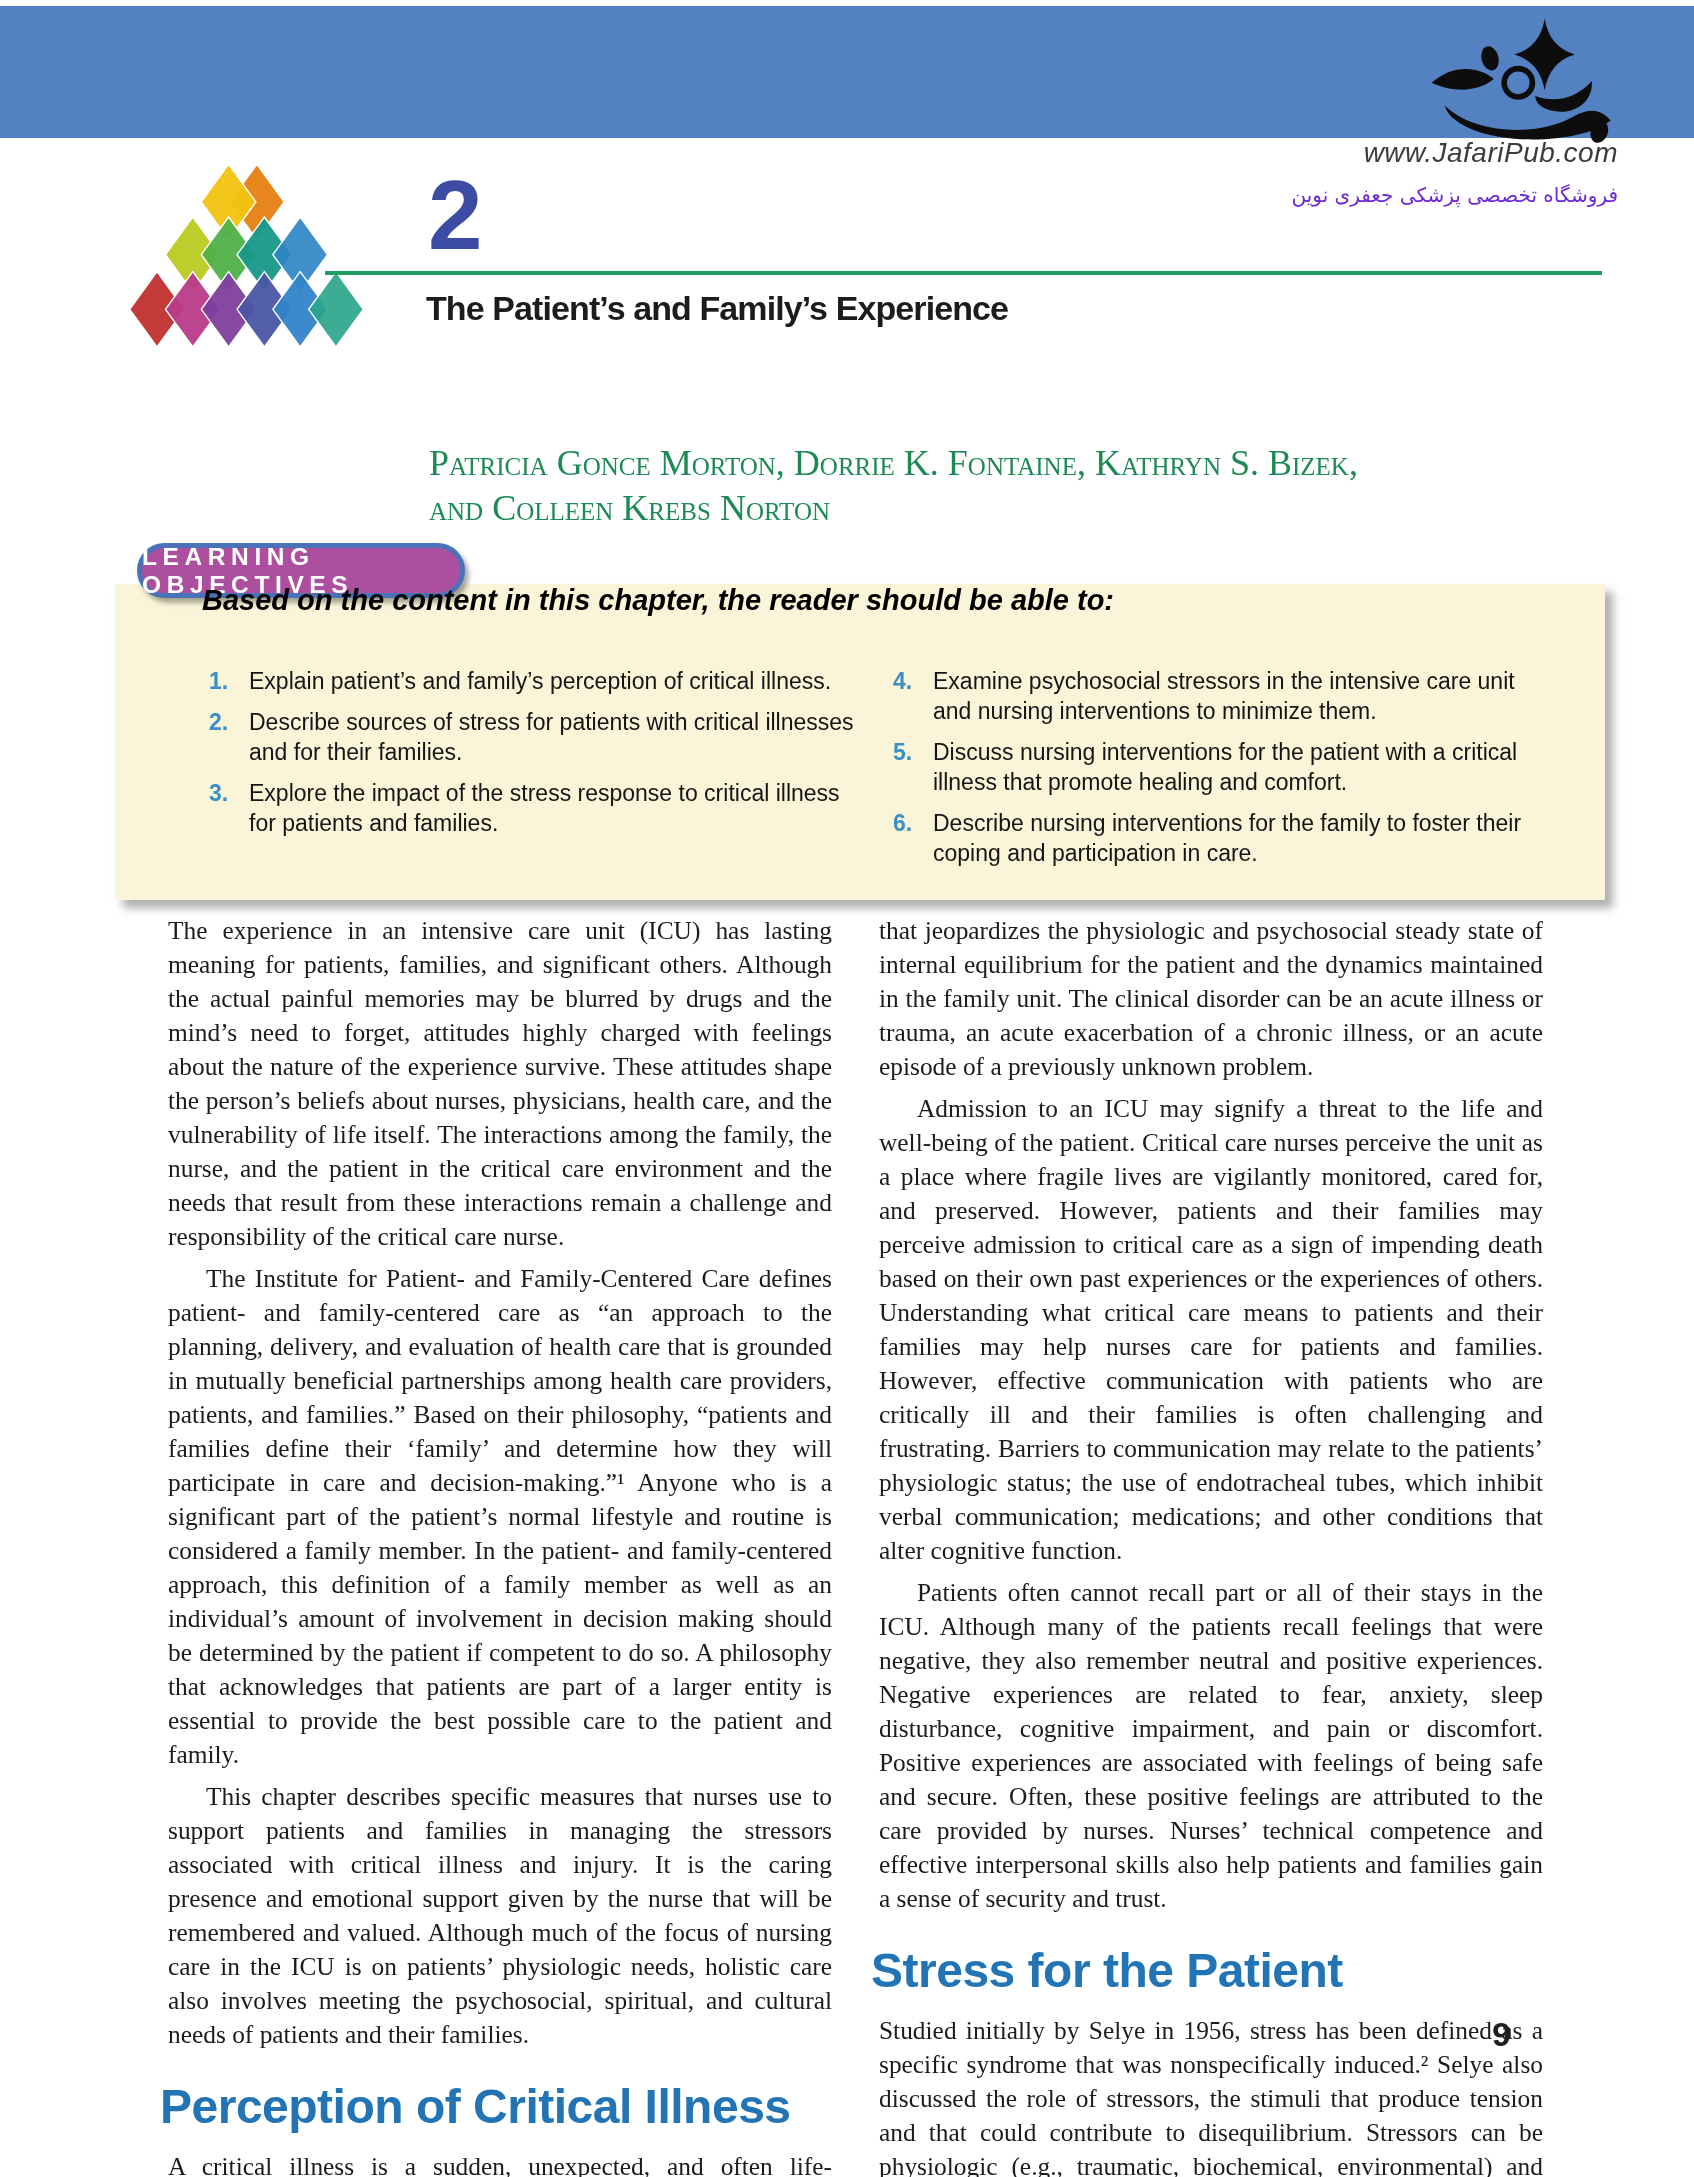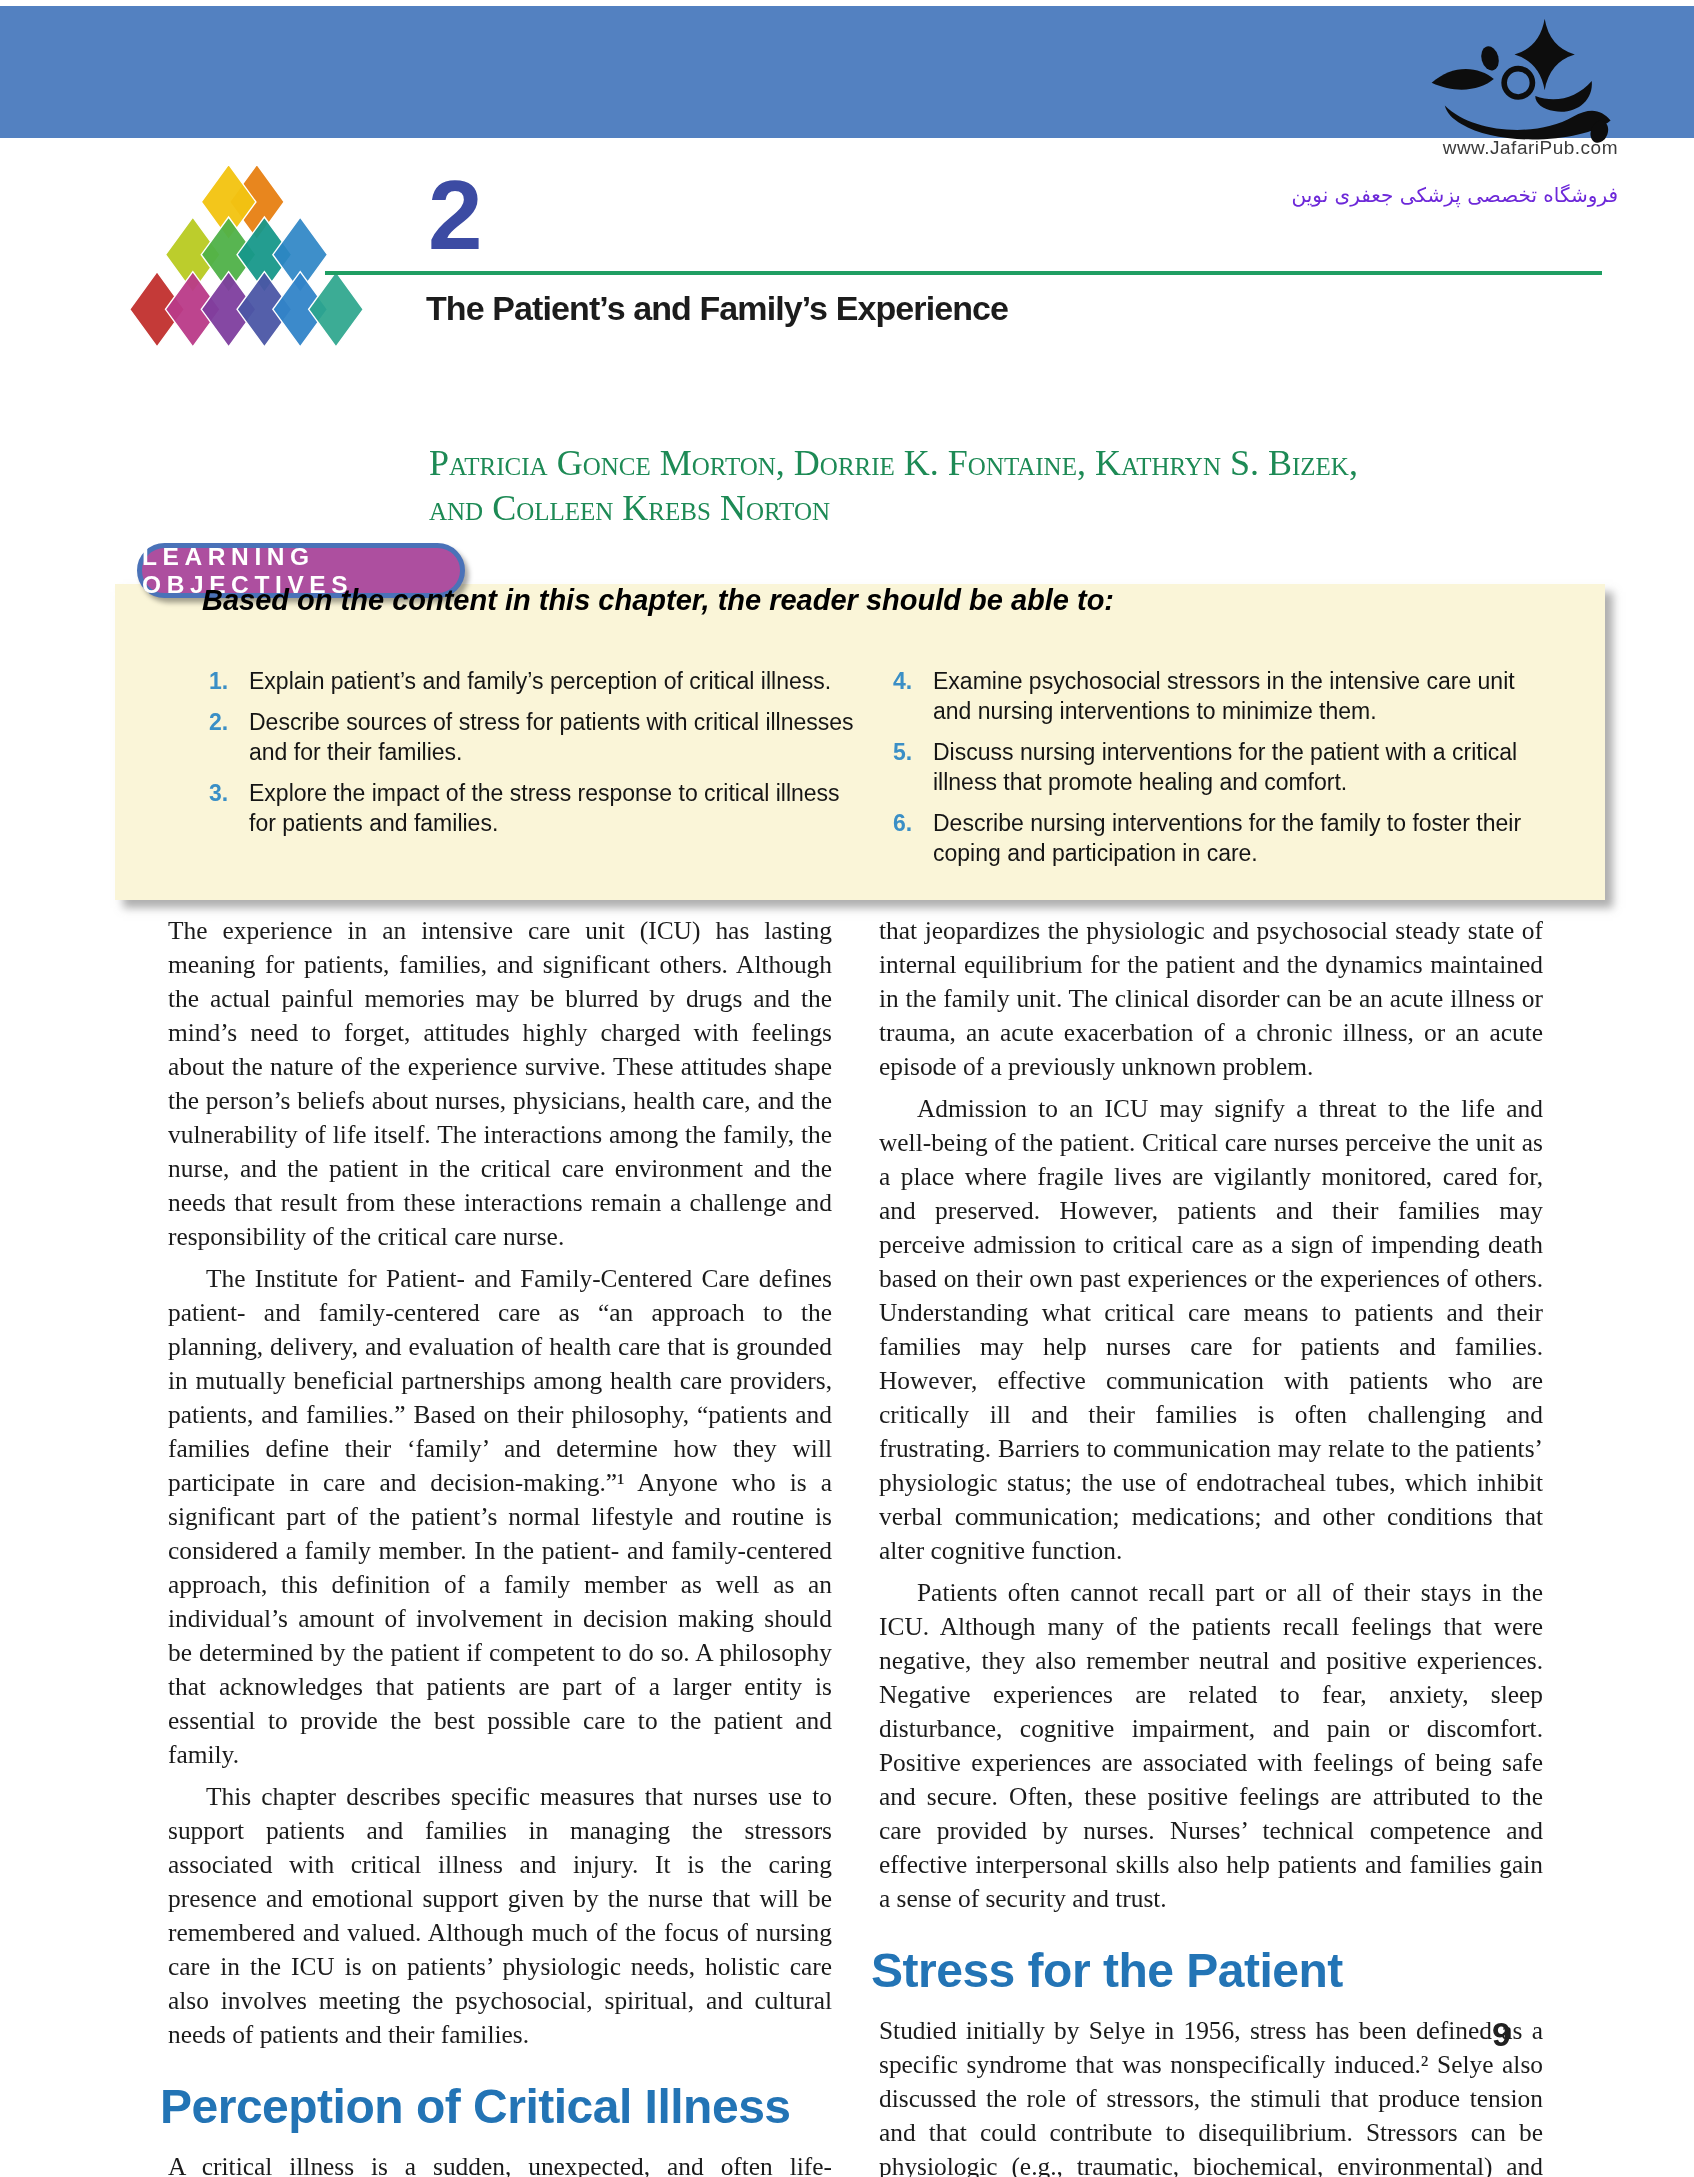--- a/index.html
+++ b/index.html
@@ -2,21 +2,21 @@
 <html style="font-size:15px"><head>
 <meta charset="utf-8">
 <style>
   html,body{margin:0;padding:0;}
   body{background:#ffffff;font-family:"Liberation Sans",sans-serif;}
   .page{position:relative;width:1695px;height:2177px;background:#ffffff;overflow:hidden;}
 
   
   .banner{position:absolute;left:0;top:5.6px;width:1695px;height:132px;background:#5381c1;}
   .calligraphy{position:absolute;right:73px;top:15px;width:198px;height:130px;}
-  .site-url{position:absolute;right:77px;top:137px;font-size:19px;color:#3c3c3c;letter-spacing:0.5px;}
+  .site-url{position:absolute;right:77px;top:137px;font-size:28px;color:#3c3c3c;letter-spacing:0.5px;font-style:italic;}
   .store-fa{position:absolute;right:77px;top:183px;font-size:20px;color:#6d28d9;font-family:"DejaVu Sans",sans-serif;direction:rtl;}
 
   
   .tri-logo{position:absolute;left:125px;top:166px;width:275px;height:200px;}
   .chap-num{position:absolute;left:428px;top:166px;font-size:98px;font-weight:bold;color:#3c4ba3;line-height:1;}
   .green-rule{position:absolute;left:325px;top:271px;width:1277px;height:3.8px;background:#1f9e63;}
   .chap-title{position:absolute;left:426px;top:288px;font-size:34px;font-weight:600;color:#1c1c1c;line-height:1.22;letter-spacing:-0.9px;}
   .authors{position:absolute;left:429px;top:441px;font-family:"Liberation Serif",serif;font-variant:small-caps;font-size:36px;color:#1d8a55;line-height:1.25;}
 
   

